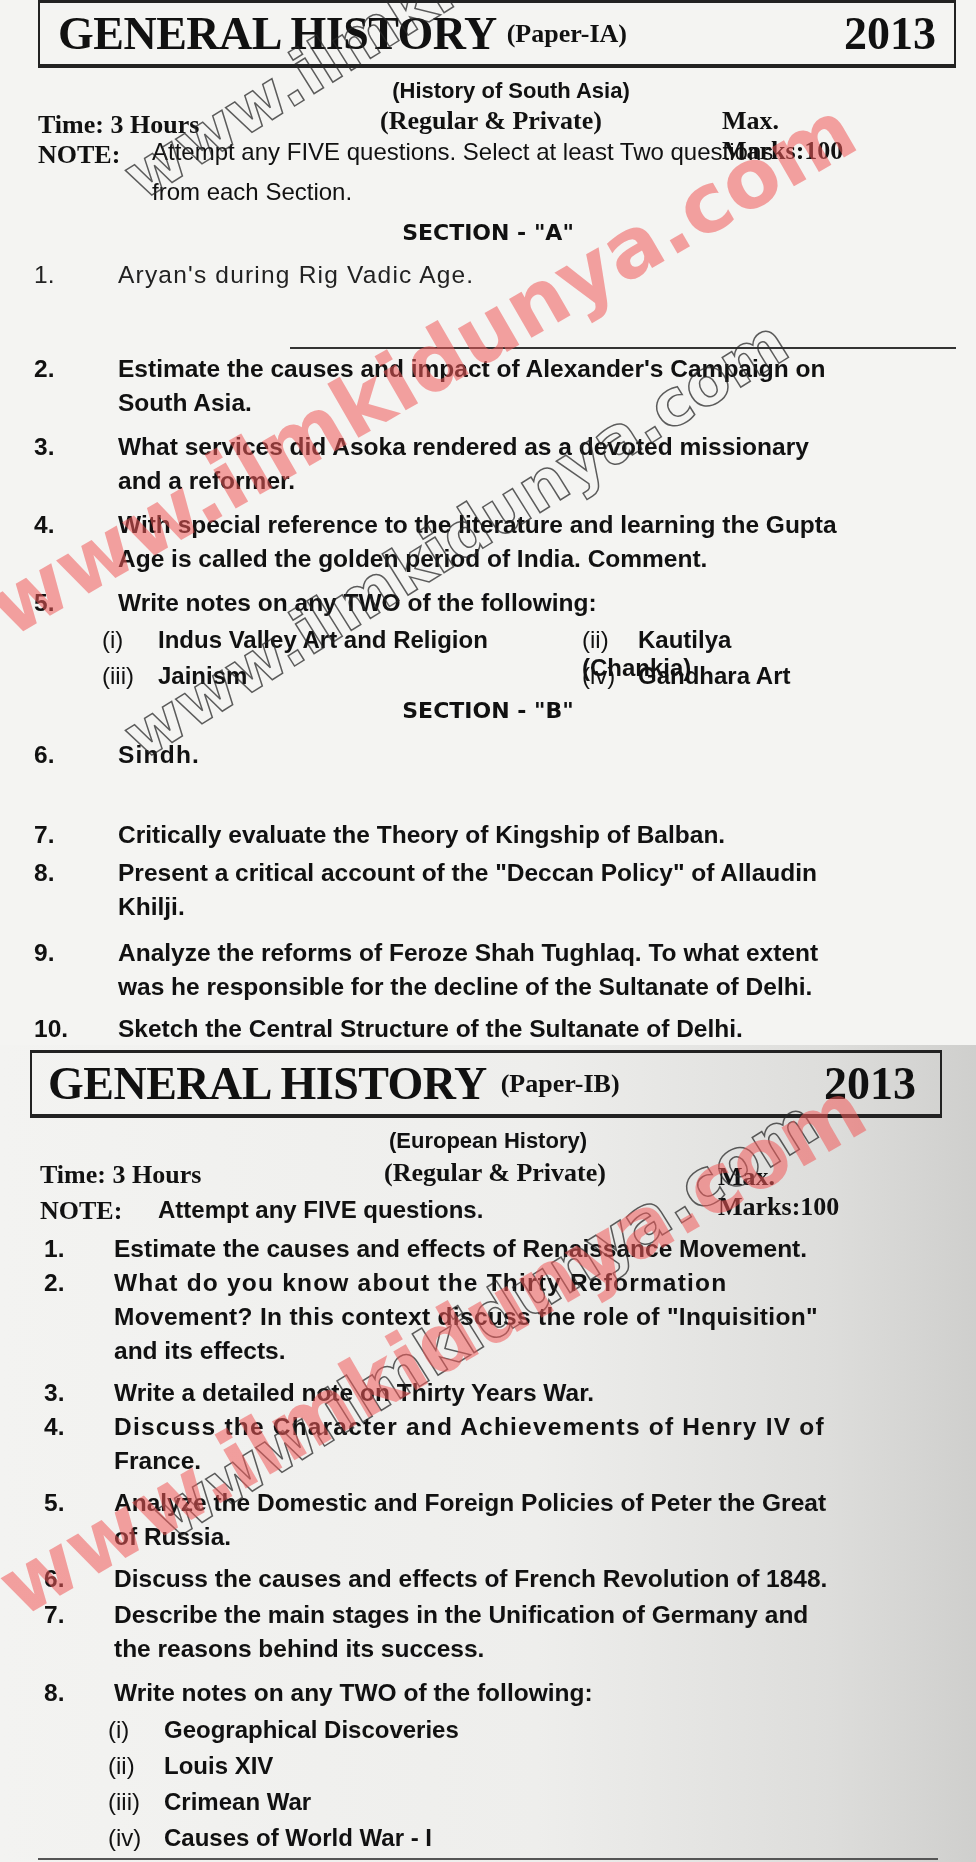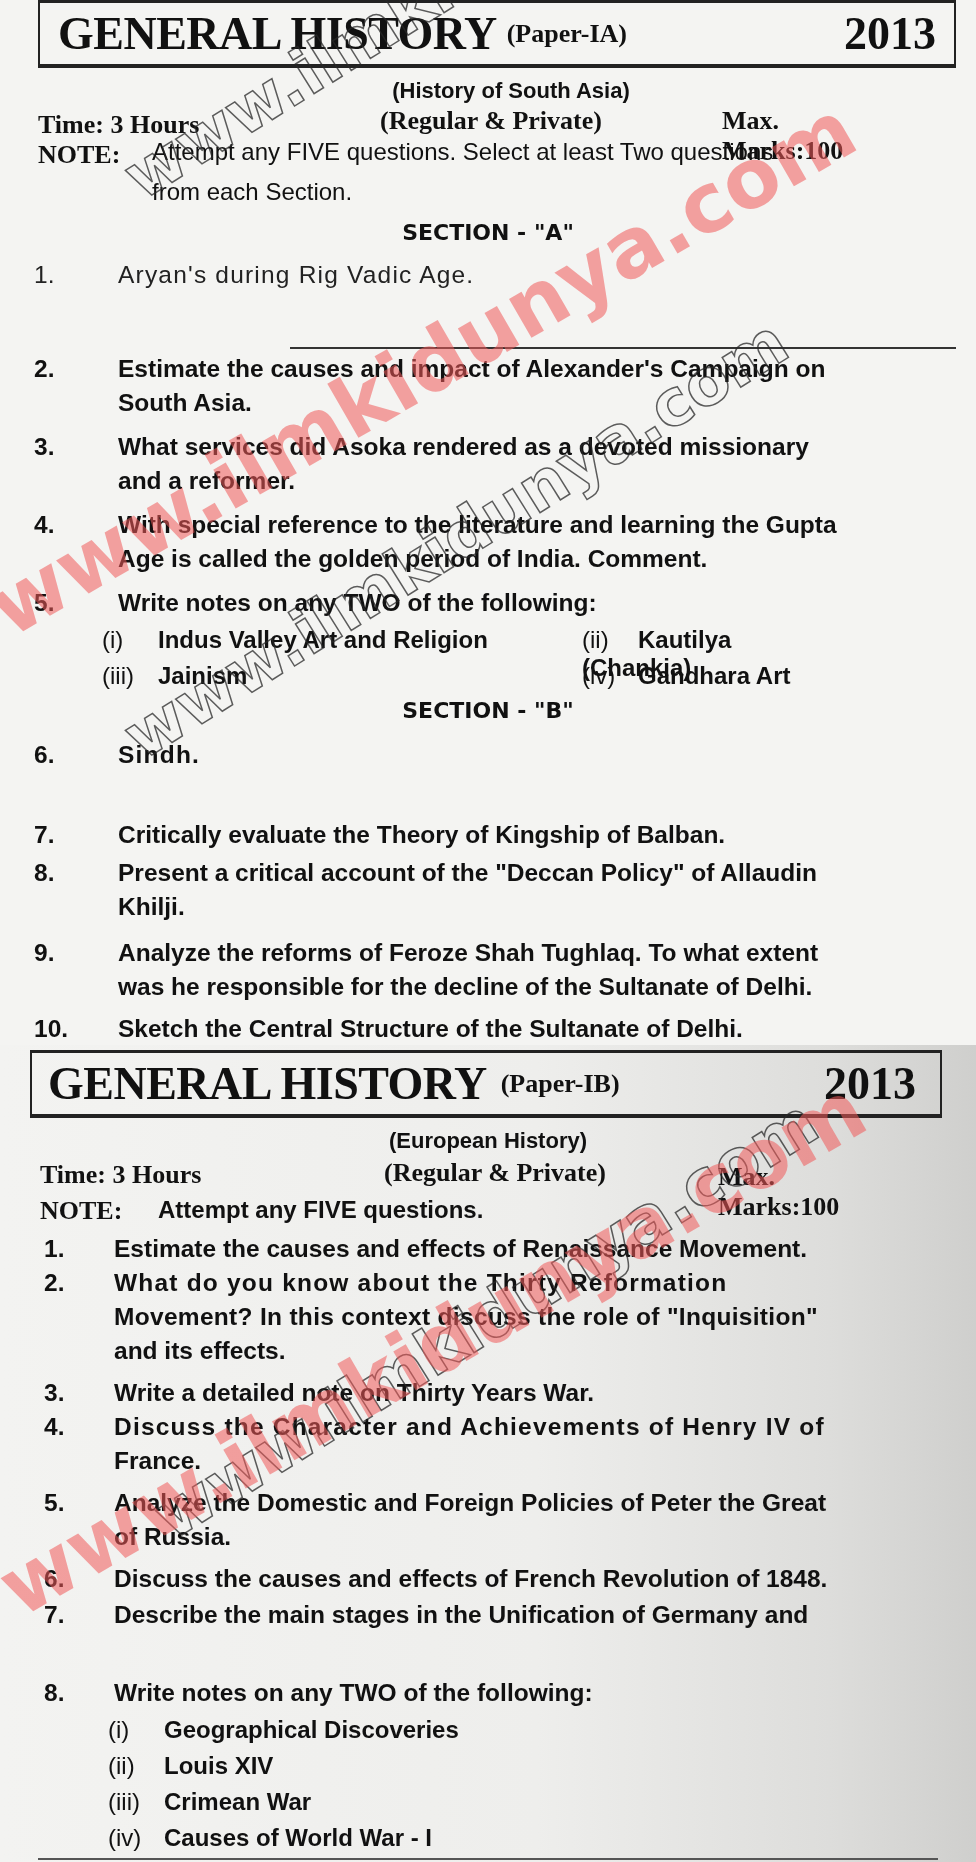--- a/index.html
+++ b/index.html
@@ -197,20 +197,21 @@
   </div>
 
   <div class="q" style="top:1562px; left:44px;">
     <span class="num">6.</span>
     <span class="txt" style="margin-left:70px;">Discuss the causes and effects of French Revolution of 1848.</span>
   </div>
 
   <div class="q" style="top:1598px; left:44px;">
     <span class="num">7.</span>
     <span class="txt" style="margin-left:70px;">Describe the main stages in the Unification of Germany and</span>
+    <span class="txt" style="margin-left:70px;">the reasons behind its success.</span>
   </div>
 
   <div class="q" style="top:1676px; left:44px;">
     <span class="num">8.</span>
     <span class="txt" style="margin-left:70px;">Write notes on any TWO of the following:</span>
   </div>
 
   <div class="sub" style="left:108px; top:1716px;">
     <span class="rn">(i)</span><span>Geographical Discoveries</span>
   </div>

